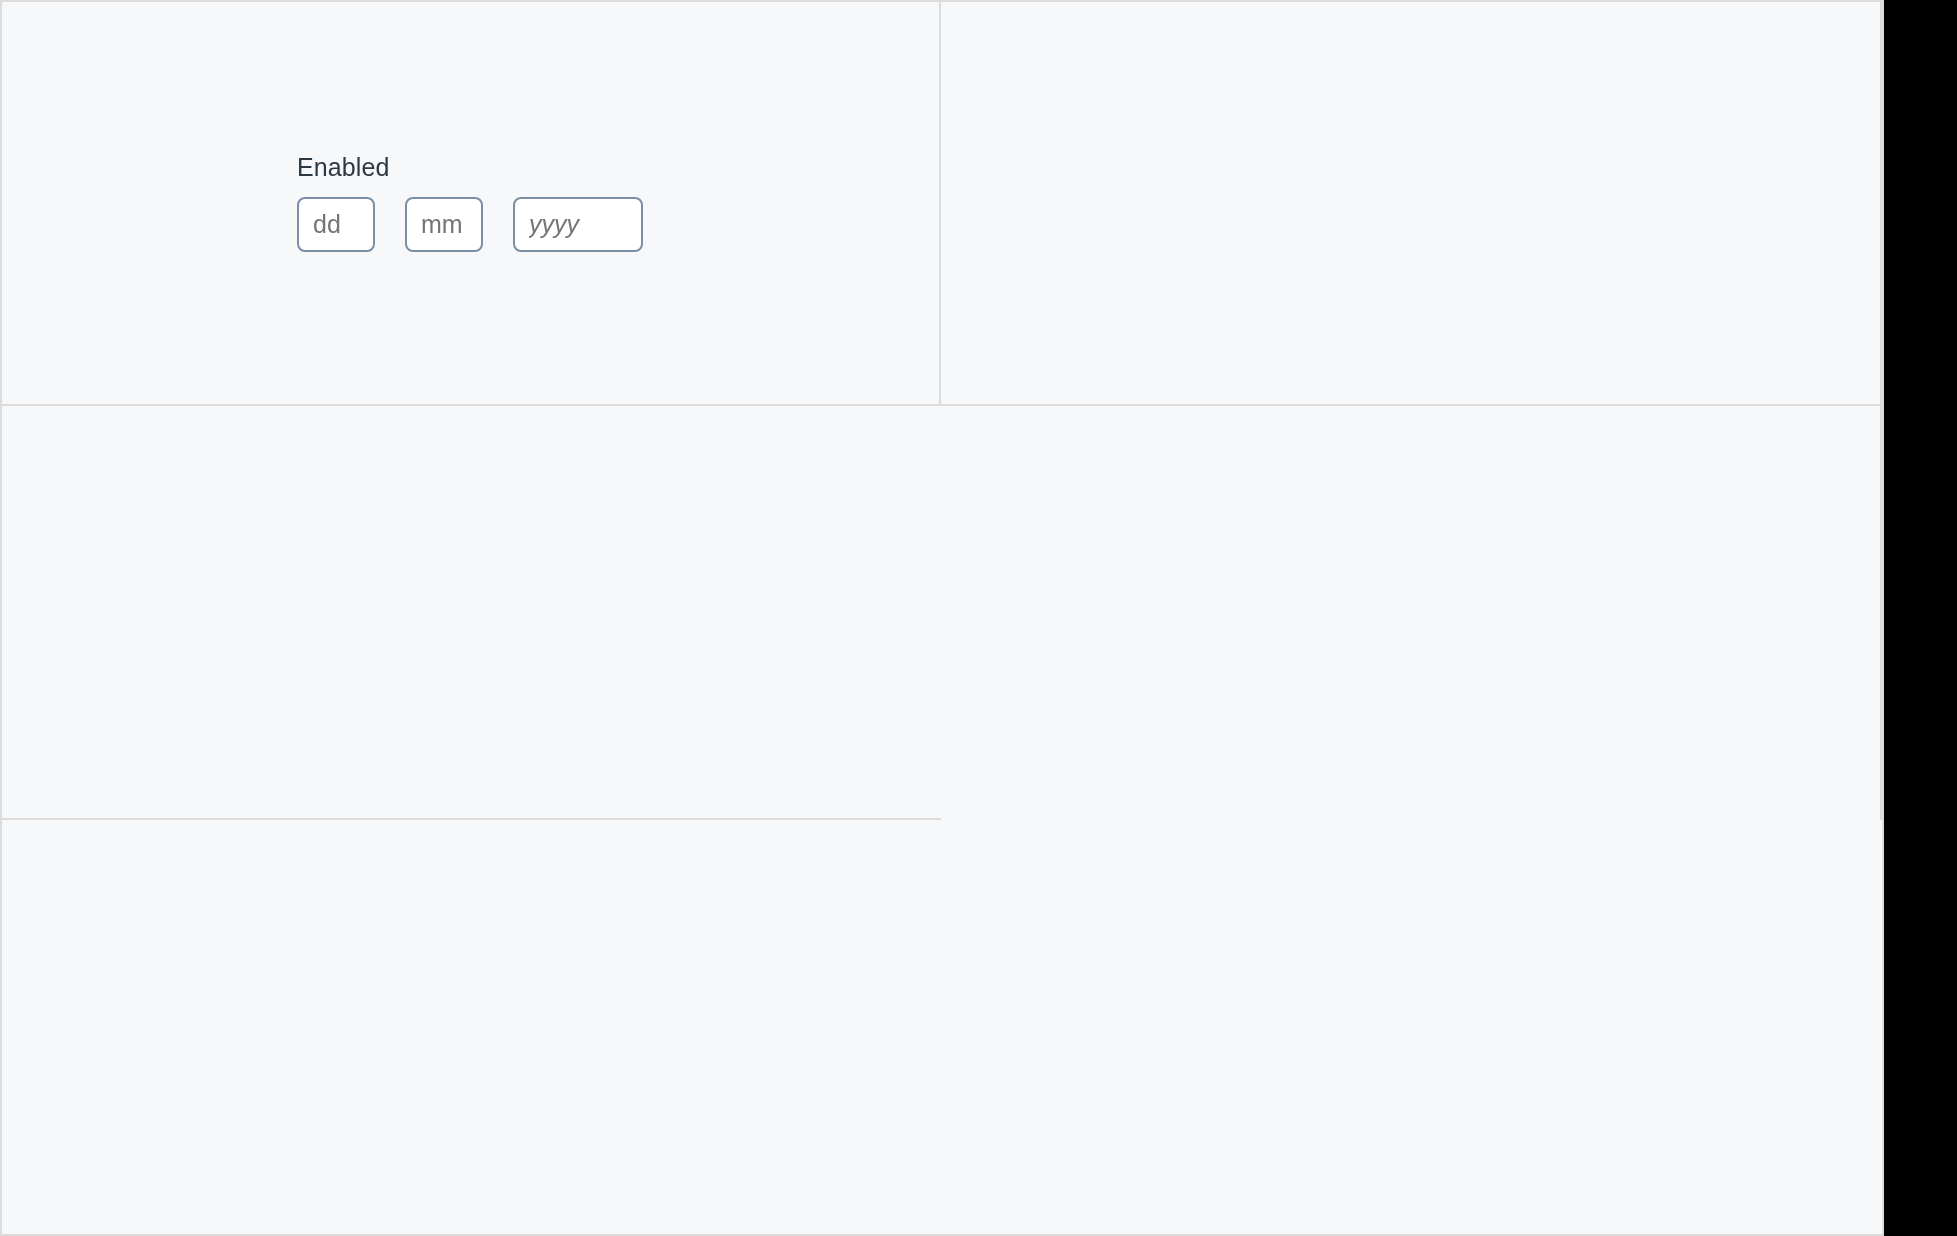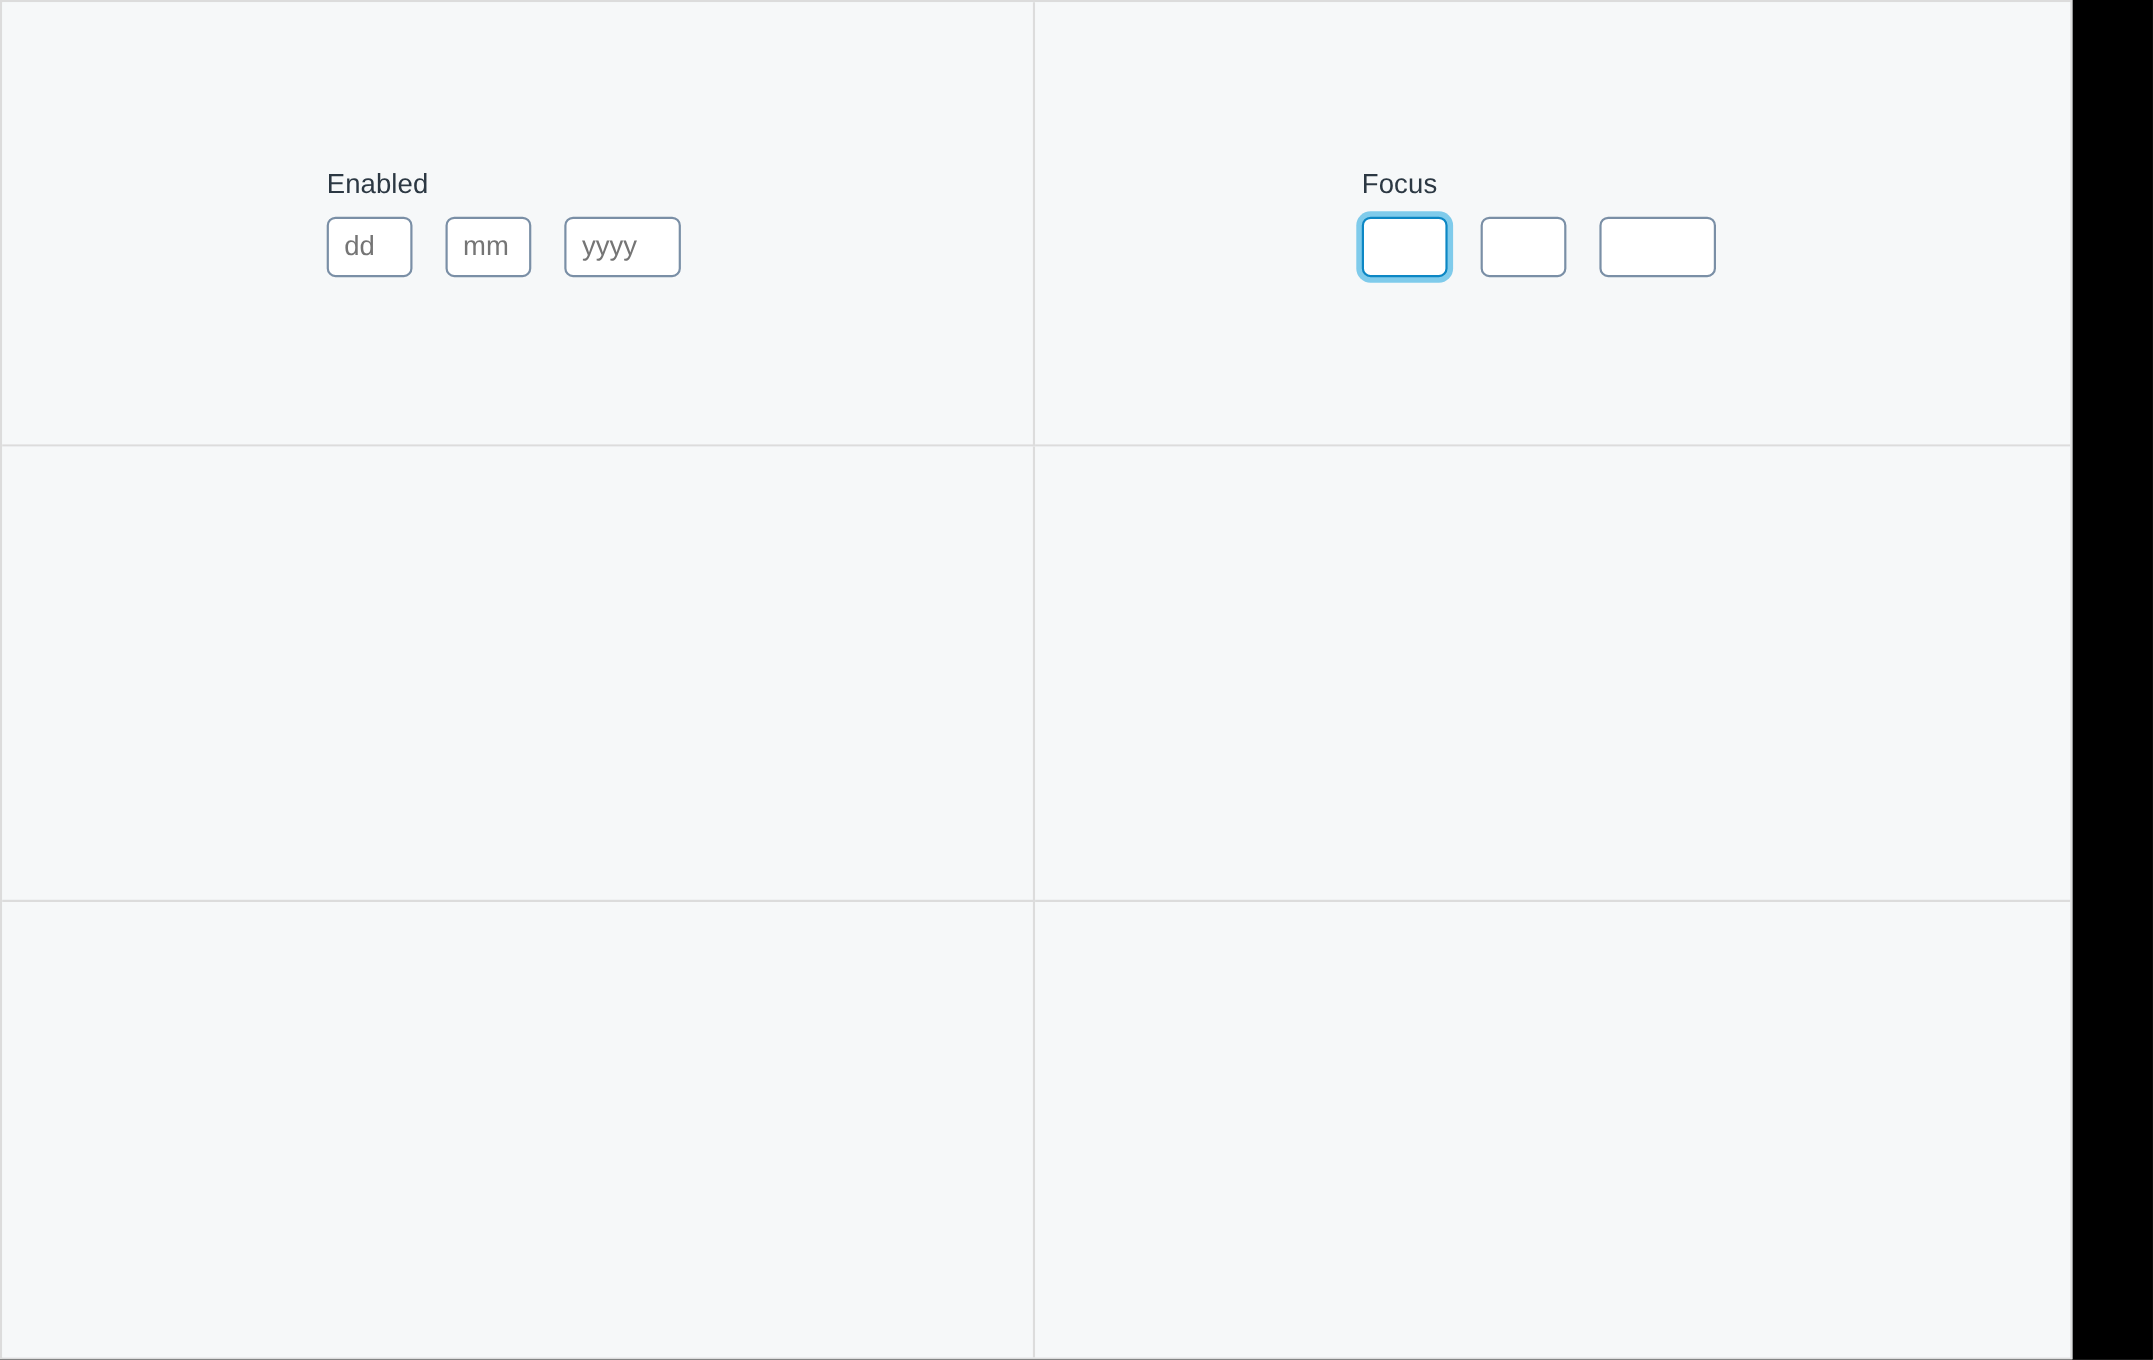--- a/index.html
+++ b/index.html
@@ -79,21 +79,21 @@
     background: #ffffff;
     font-family: "Liberation Sans", sans-serif;
     font-size: 25px;
     color: #5d7184;
     padding: 0 14px;
     display: flex;
     align-items: center;
     outline: none;
   }
   .date-input.w-short { width: 78px; }
-  .date-input.w-long  { width: 106px; }
+  .date-input.w-long  { width: 130px; font-style: italic; }
 
   .date-input.focused {
     border-color: #0c87c4;
     box-shadow: 0 0 0 5px #7fcbeb;
   }
 
   
   #block-enabled    { left: 295px; top: 150px; }
   #block-focus      { left: 297px; top: 150px; }
 </style>
@@ -108,30 +108,20 @@
         <div class="block" id="block-enabled">
           <div class="field-label">Enabled</div>
           <div class="inputs-row">
             <input class="date-input w-short" type="text" placeholder="dd" style="">
             <input class="date-input w-short" type="text" placeholder="mm" style="">
             <input class="date-input w-long" type="text" placeholder="yyyy" style="">
           </div>
         </div>
       </div>
 
-      <div class="cell border-bottom">
-        <div class="block" id="block-focus">
-          <div class="field-label">Focus</div>
-          <div class="inputs-row">
-            <input class="date-input w-short focused" type="text" placeholder="" style="">
-            <input class="date-input w-short" type="text" placeholder="" style="">
-            <input class="date-input w-long" type="text" placeholder="" style="">
-          </div>
-        </div>
-      </div>
 
       <div class="cell border-right border-bottom">
         
       </div>
 
       <div class="cell border-bottom">
         
       </div>
 
       <div class="cell border-right">

